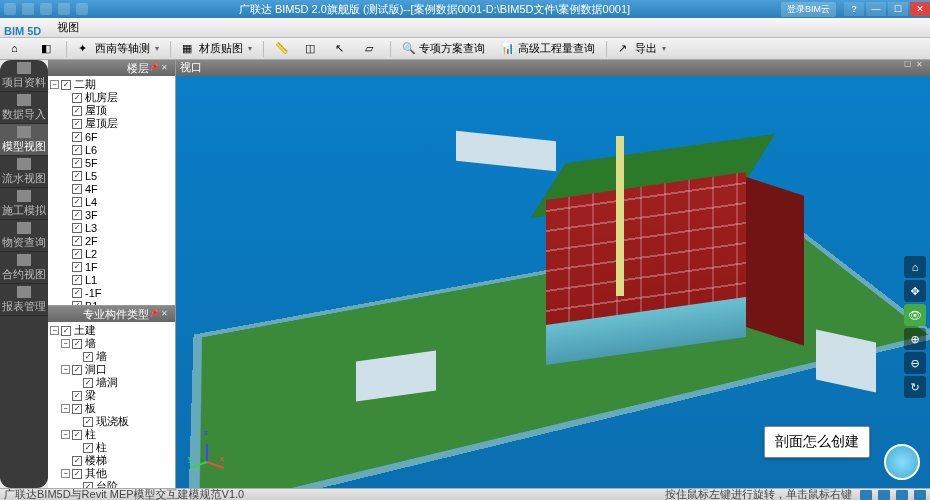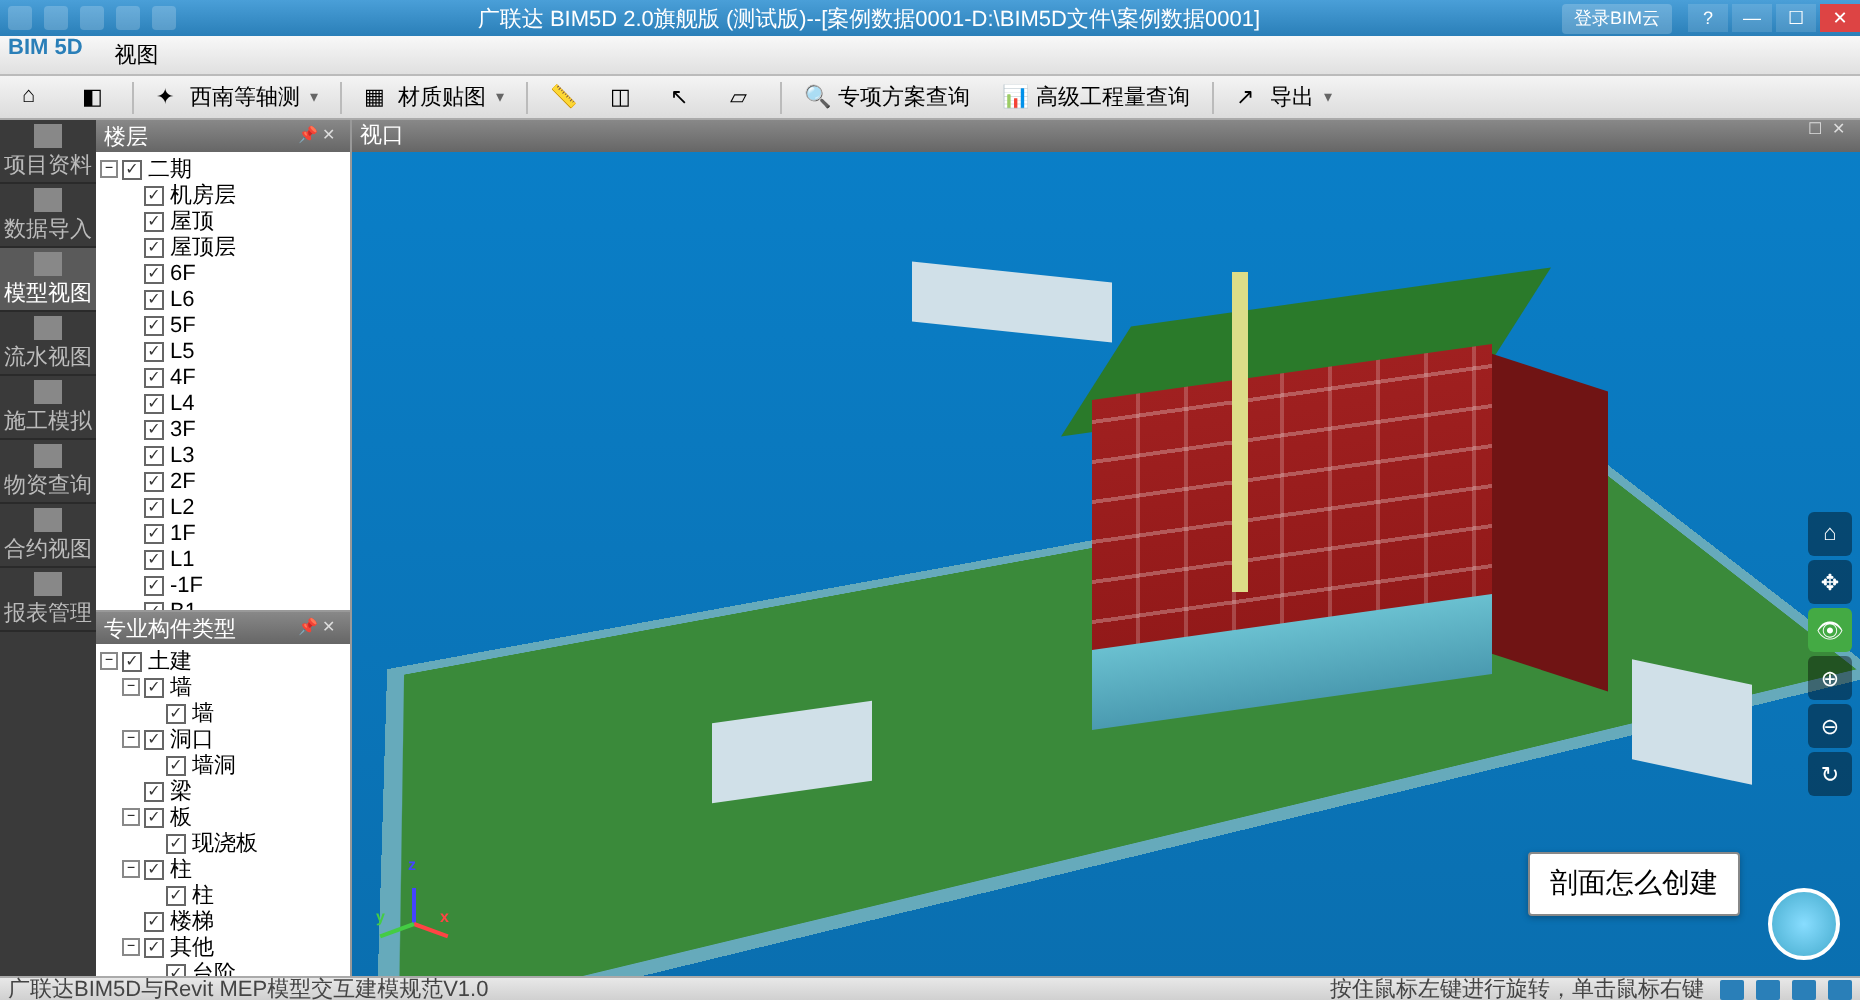--- a/index.html
+++ b/index.html
@@ -5,35 +5,35 @@
 * { margin: 0; padding: 0; box-sizing: border-box; font-family: "Microsoft YaHei", sans-serif; font-size: 11px; }
 body { width: 930px; height: 500px; background: #e8e8e8; overflow: hidden; position: relative; }
 .titlebar { height: 18px; background: linear-gradient(#4a9fd8, #2a7fb8); display: flex; align-items: center; color: #fff; font-size: 10px; }
 .titlebar-left { display: flex; gap: 6px; padding-left: 4px; align-items: center; }
 .titlebar-icon { width: 12px; height: 12px; background: #fff3; border-radius: 2px; }
 .titlebar-title { flex: 1; text-align: center; }
 .titlebar-right { display: flex; gap: 2px; padding-right: 0; align-items: center; }
 .titlebar-btn { width: 20px; height: 14px; background: #fff2; display: flex; align-items: center; justify-content: center; cursor: pointer; font-size: 9px; }
 .titlebar-btn.close { background: #d44; }
 .login-badge { background: #fff3; padding: 1px 6px; border-radius: 2px; margin-right: 6px; cursor: pointer; font-size: 9px; }
-.menubar { height: 20px; background: linear-gradient(#f8f8f8, #e0e0e0); border-bottom: 1px solid #bbb; display: flex; align-items: flex-start; padding-left: 4px; }
+.menubar { height: 20px; background: linear-gradient(#f8f8f8, #e0e0e0); border-bottom: 1px solid #bbb; display: flex; align-items: flex-end; padding-left: 4px; }
 .menubar .logo { font-weight: bold; color: #2a7fb8; font-size: 11px; margin-right: 8px; }
 .menubar .menu-item { padding: 2px 8px; cursor: pointer; }
 .toolbar { height: 22px; background: linear-gradient(#f4f4f4, #dcdcdc); border-bottom: 1px solid #aaa; display: flex; align-items: center; padding: 0 4px; gap: 2px; }
 .tb-btn { height: 18px; padding: 0 6px; border: 1px solid transparent; display: flex; align-items: center; gap: 3px; cursor: pointer; border-radius: 2px; font-size: 10px; }
 .tb-icon { width: 14px; height: 14px; display: inline-block; }
 .tb-sep { width: 1px; height: 16px; background: #bbb; margin: 0 2px; }
 .dropdown::after { content: "▾"; font-size: 8px; margin-left: 2px; color: #666; }
 .main { display: flex; height: 428px; }
-.sidebar { width: 48px; background: #3a3a3a; display: flex; flex-direction: column; }
+.sidebar { width: 48px; background: #3a3a3a; display: flex; flex-direction: column; border-radius: 11px; }
 .sidebar-item { height: 32px; color: #bbb; font-size: 9px; display: flex; flex-direction: column; align-items: center; justify-content: center; cursor: pointer; border-bottom: 1px solid #2a2a2a; }
 .sidebar-item.active { background: #5a5a5a; color: #fff; }
 .sidebar-item .si-icon { width: 14px; height: 12px; background: #888; margin-bottom: 1px; }
 .panels { width: 128px; display: flex; flex-direction: column; background: #f0f0f0; border-right: 1px solid #999; }
-.panel-header { height: 16px; background: linear-gradient(#888, #666); color: #fff; font-size: 10px; display: flex; align-items: center; padding: 0 4px; justify-content: space-between; }
+.panel-header { height: 16px; background: linear-gradient(#888, #666); color: #fff; font-size: 10px; display: flex; align-items: center; padding: 0 4px; justify-content: flex-end; }
 .panel-header-icons { display: flex; gap: 2px; }
 .ph-icon { width: 10px; height: 10px; cursor: pointer; font-size: 8px; color: #ddd; }
 .tree-panel { flex: 0 0 230px; overflow-y: auto; background: #fff; border-bottom: 1px solid #999; }
 .tree-panel2 { flex: 1; overflow-y: auto; background: #fff; }
 .tree { font-size: 10px; padding: 2px; }
 .tree-node { display: flex; align-items: center; height: 13px; cursor: pointer; white-space: nowrap; }
 .tree-toggle { width: 9px; height: 9px; border: 1px solid #888; display: inline-flex; align-items: center; justify-content: center; font-size: 7px; margin-right: 2px; line-height: 1; }
 .tree-spacer { width: 11px; display: inline-block; }
 .tree-check { width: 10px; height: 10px; border: 1px solid #666; margin-right: 3px; display: inline-flex; align-items: center; justify-content: center; font-size: 8px; color: #333; }
 .viewport { flex: 1; position: relative; background: linear-gradient(#0a7fc8, #0a6fb0); overflow: hidden; }

